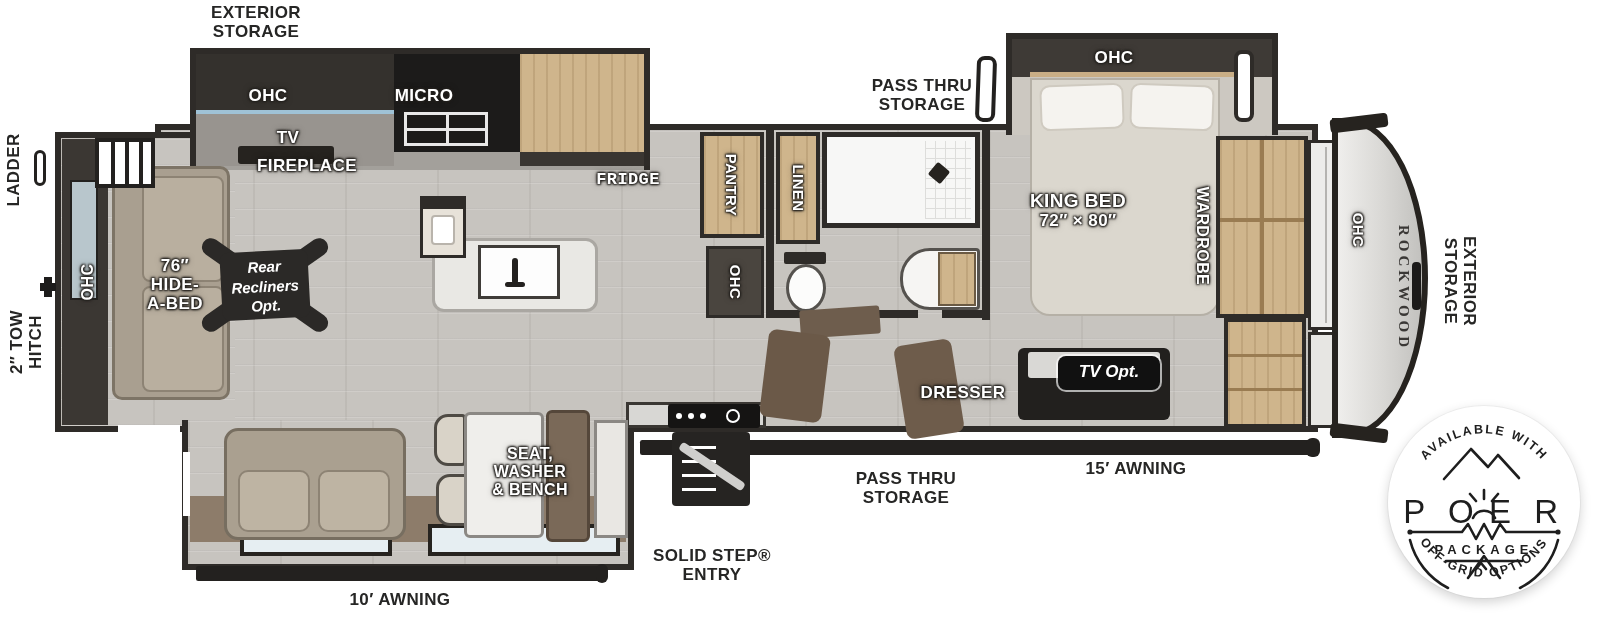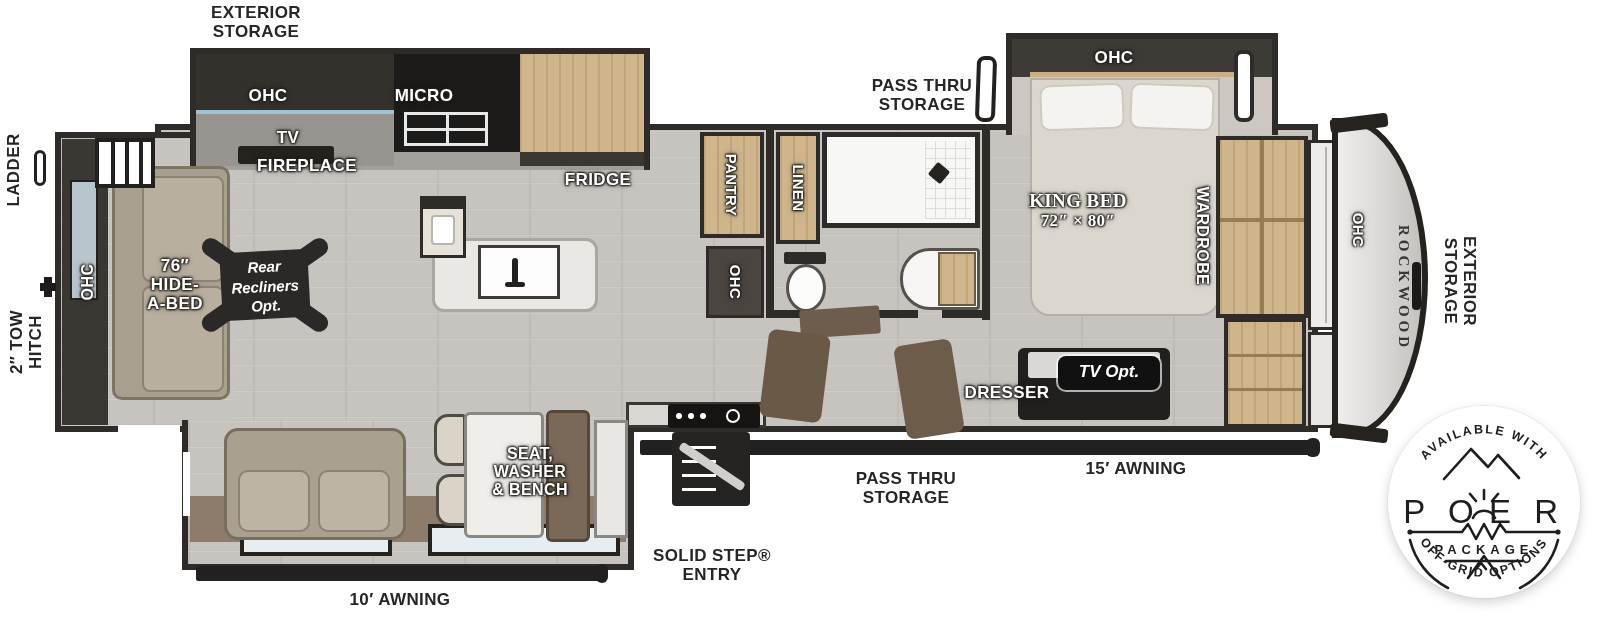--- a/index.html
+++ b/index.html
@@ -203,53 +203,53 @@
   </div>
   <div class="lbl wht s17" style="left:424px;top:96px;">
     <span>MICRO</span>
   </div>
   <div class="lbl wht s17" style="left:288px;top:138px;">
     <span>TV</span>
   </div>
   <div class="lbl wht s17" style="left:307px;top:166px;">
     <span>FIREPLACE</span>
   </div>
-  <div class="lbl wht s17" style="left:598px;top:180px;">
+  <div class="lbl wht s17" style="left:628px;top:180px;font-family:Liberation Mono, monospace;">
     <span>FRIDGE</span>
   </div>
   <div class="lbl wht s15 v90" style="left:731px;top:185px;">
     <span>PANTRY</span>
   </div>
   <div class="lbl wht s15 v90" style="left:735px;top:282px;">
     <span>OHC</span>
   </div>
   <div class="lbl wht s15 v90" style="left:798px;top:188px;">
     <span>LINEN</span>
   </div>
   <div class="lbl wht s17" style="left:1114px;top:58px;">
     <span>OHC</span>
   </div>
-  <div class="lbl wht" style="left:1078px;top:210px;font-family:Liberation Serif, serif;">
+  <div class="lbl wht" style="left:1078px;top:210px;">
     <span class="ln s19">KING BED</span>
     <span class="ln s17">72″ × 80″</span>
   </div>
   <div class="lbl wht s16 v90" style="left:1202px;top:236px;">
     <span>WARDROBE</span>
   </div>
   <div class="lbl wht s15 v90" style="left:1358px;top:230px;z-index:51;">
     <span>OHC</span>
   </div>
   <div class="lbl serif s15 v90" style="left:1404px;top:288px;z-index:51;">
     <span>ROCKWOOD</span>
   </div>
   <div class="lbl dark s17 v90" style="left:1460px;top:281px;">
     <span class="ln">EXTERIOR</span>
     <span class="ln">STORAGE</span>
   </div>
-  <div class="lbl wht s17" style="left:1007px;top:393px;">
+  <div class="lbl wht s17" style="left:963px;top:393px;">
     <span>DRESSER</span>
   </div>
   <div class="lbl wht s17" style="left:175px;top:285px;z-index:51;">
     <span class="ln">76″</span>
     <span class="ln">HIDE-</span>
     <span class="ln">A-BED</span>
   </div>
   <div class="lbl wht s16" style="left:530px;top:472px;">
     <span class="ln">SEAT,</span>
     <span class="ln">WASHER</span>

